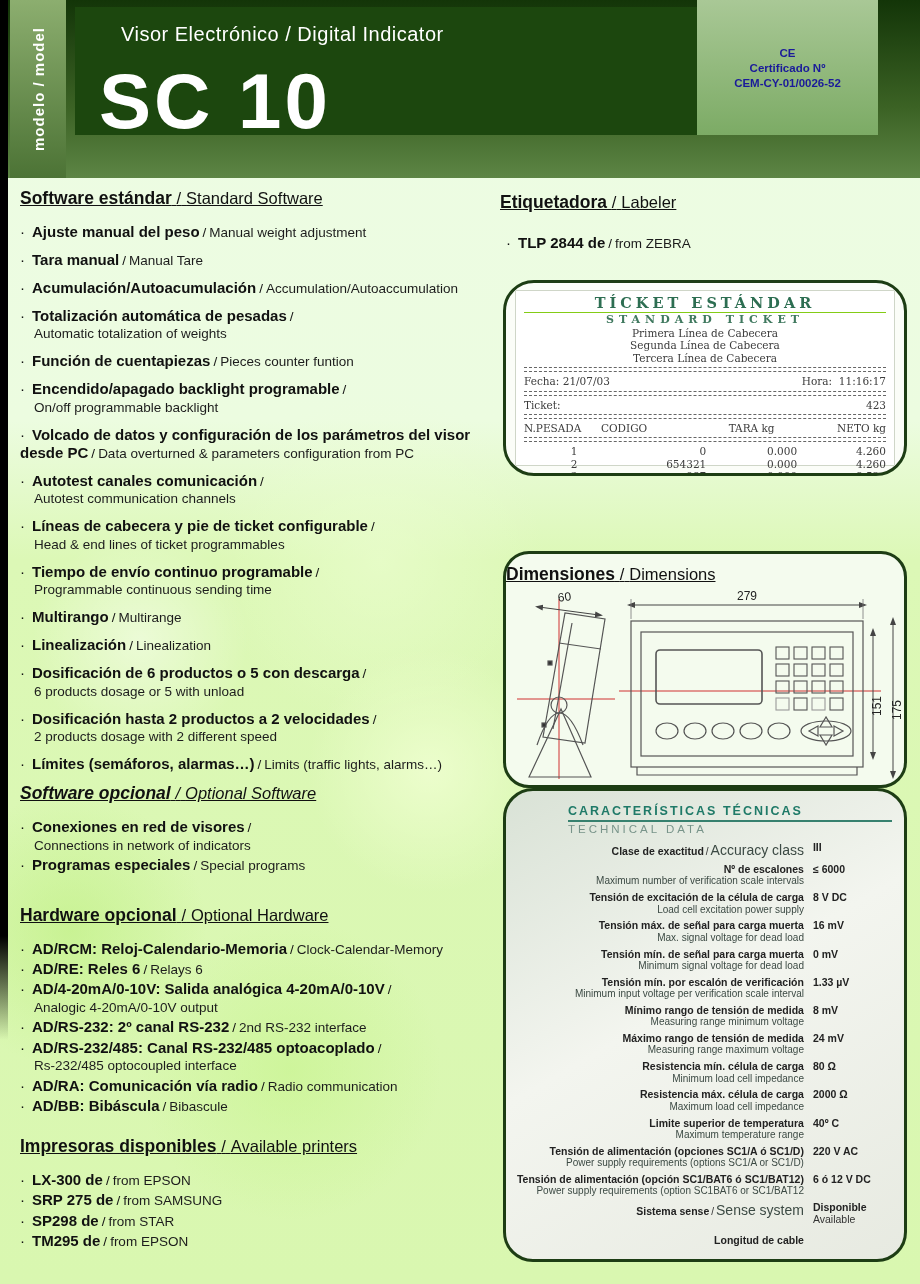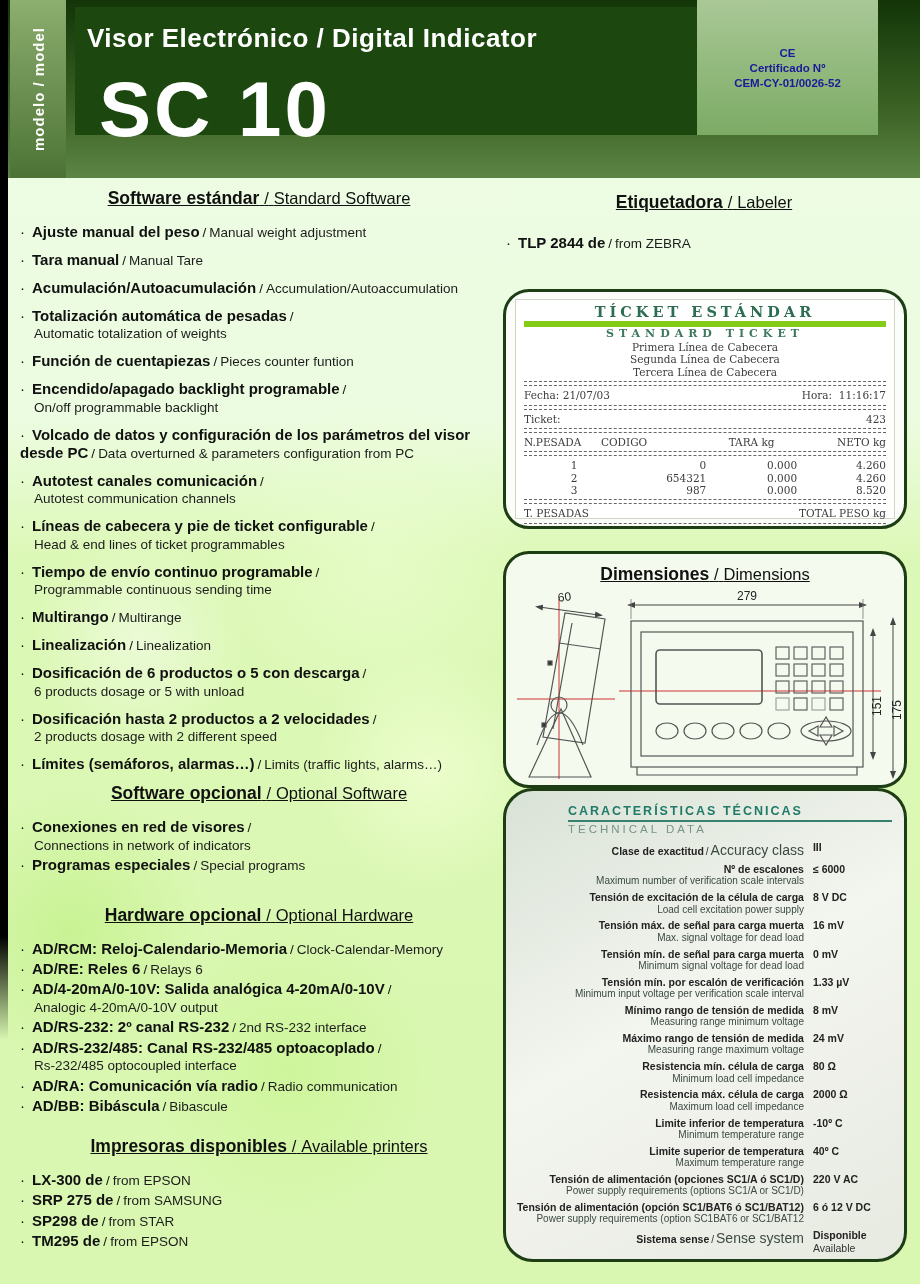--- a/index.html
+++ b/index.html
@@ -20,57 +20,57 @@
   
   .header{position:absolute;left:8px;top:0;width:912px;height:178px;
     background:linear-gradient(#133508,#3b6224 60%,#5d8545);}
   .model-strip{position:absolute;left:2px;top:0;width:56px;height:178px;
     background:linear-gradient(#8cae6f,#4c7335);}
   .model-label{position:absolute;left:0;top:0;width:56px;height:178px;
     display:flex;align-items:center;justify-content:center;
     writing-mode:vertical-rl;transform:rotate(180deg);
     color:#fff;font-weight:bold;font-size:15px;letter-spacing:1px;}
   .title-box{position:absolute;left:67px;top:7px;width:622px;height:128px;background:#1c470e;color:#fff;}
-  .title-line{margin:16px 0 0 12px;font-size:26px;font-weight:bold;letter-spacing:.5px;}
+  .title-line{margin:16px 0 0 46px;font-size:20px;font-weight:normal;letter-spacing:.5px;}
   .model-name{margin:16px 0 0 24px;font-size:78px;font-weight:bold;letter-spacing:3px;line-height:1;}
   .ce-box{position:absolute;left:689px;top:0;width:181px;height:135px;
     background:linear-gradient(#a9c896,#7cab65);
     color:#1a1a9a;font-weight:bold;font-size:11.5px;text-align:center;
     display:flex;flex-direction:column;justify-content:center;gap:3px;}
   
-  .h2{text-align:center;font-size:17.5px;margin:0 0 14px 0;}
+  .h2{text-align:left;font-size:17.5px;margin:0 0 14px 0;}
   .h2 .hu{text-decoration:underline;}
   .h2 .hes{font-weight:bold;}
   .h2 .hen{font-weight:normal;font-size:16.5px;}
   .h2 .sep{font-size:16.5px;}
   
   .lcol{position:absolute;left:20px;top:188px;width:478px;}
   .li{font-size:15px;margin-bottom:9.5px;padding-left:14px;text-indent:-14px;line-height:1.22;}
   .li.flush{padding-left:0;text-indent:0;}
   .li .bu{margin-right:7px;}
   .li .es{font-weight:bold;}
   .li .en{font-size:13.5px;color:#1c1c1c;}
   .li .sep{font-size:13.5px;margin:0 3px;}
   .li .en2{display:block;font-size:13.5px;color:#1c1c1c;text-indent:0;margin-top:1px;}
   .tight .li{margin-bottom:2px;}
-  .mt2{margin-top:8px;}
+  .mt2{margin-top:8px;font-style:italic;}
   .mt3{margin-top:30px;}
   .mt4{margin-top:20px;}
   
   .rcol-head{position:absolute;left:500px;top:192px;width:408px;}
   .tlp-item{position:absolute;left:506px;top:234px;}
   .rbox{position:absolute;left:503px;width:404px;border:3px solid #1d3d14;border-radius:26px;background:#f4fbee;box-sizing:border-box;overflow:hidden;}
-  .ticket-box{top:289px;height:240px;background:#fbfdf8;padding:7px 9px;}
+  .ticket-box{top:280px;height:196px;background:#fbfdf8;padding:7px 9px;border-radius:31px;}
   .dims-box{top:551px;height:237px;}
   .tech-box{top:788px;height:474px;border-radius:30px;background:linear-gradient(150deg,#d9e2d6,#f3f5ef 45%,#e7eae1);}
   
   .ticket-inner{background:#fff;border:1px solid #cfd6c8;height:100%;box-sizing:border-box;
     padding:3px 8px;font-family:"DejaVu Serif", serif;color:#3c3c3c;font-size:10.5px;line-height:1.18;}
   .tk-title{font-size:14.5px;font-weight:bold;letter-spacing:4px;color:#2d6e52;text-align:center;}
-  .tk-sub{font-size:11px;font-weight:bold;letter-spacing:5px;color:#40795f;text-align:center;border-top:6px solid #84cc16;margin-top:1px;padding-top:1px;}
+  .tk-sub{font-size:11px;font-weight:bold;letter-spacing:5px;color:#40795f;text-align:center;border-top:1px solid #84cc16;margin-top:1px;padding-top:1px;}
   .tk-center{text-align:center;}
   .dsep{border-top:1px dashed #666;border-bottom:1px dashed #666;height:3px;margin:3px 0;}
   .tk-row{display:flex;justify-content:space-between;}
   .tk-grid{display:flex;}
   .tk-grid span{display:inline-block;}
   .c1{width:70px;} .c2{width:120px;} .c3{width:95px;} .c4{width:93px;}
   .tk-grid.head .c1{text-align:left;} .tk-grid.head .c2{padding-left:10px;box-sizing:border-box;}
   .tk-grid.head .c3{text-align:center;} .tk-grid.head .c4{text-align:right;}
   .tk-grid.data .c1,.tk-grid.data .c2,.tk-grid.data .c3,.tk-grid.data .c4{text-align:right;}
   .tk-grid.data .c1{padding-right:14px;box-sizing:border-box;}
@@ -383,27 +383,20 @@
     </div>
     <div class="trow">
       <div class="tl">
           <div class="tes">Resistencia máx. célula de carga</div>
           <div class="ten">Maximum load cell impedance</div>
         </div>
       <div class="tv">2000 Ω</div>
     </div>
     <div class="trow">
       <div class="tl">
-          <div class="tes">Limite inferior de temperatura</div>
-          <div class="ten">Minimum temperature range</div>
-        </div>
-      <div class="tv">-10º C</div>
-    </div>
-    <div class="trow">
-      <div class="tl">
           <div class="tes">Limite superior de temperatura</div>
           <div class="ten">Maximum temperature range</div>
         </div>
       <div class="tv">40º C</div>
     </div>
     <div class="trow">
       <div class="tl">
           <div class="tes">Tensión de alimentación (opciones SC1/A ó SC1/D)</div>
           <div class="ten">Power supply requirements (options SC1/A or SC1/D)</div>
         </div>

